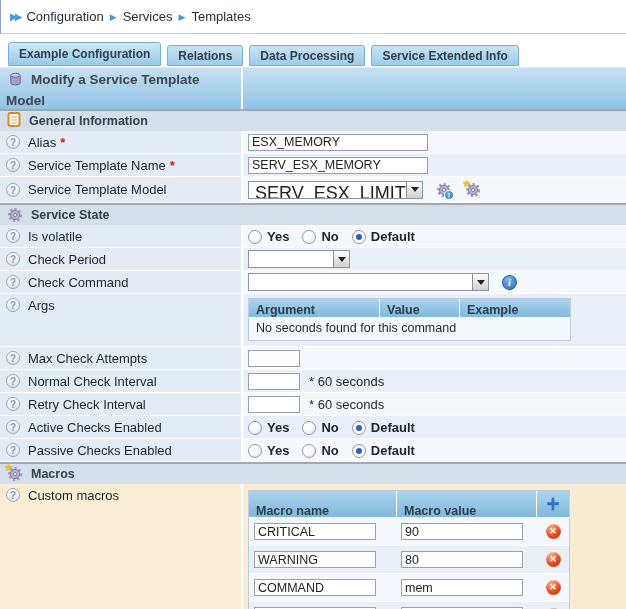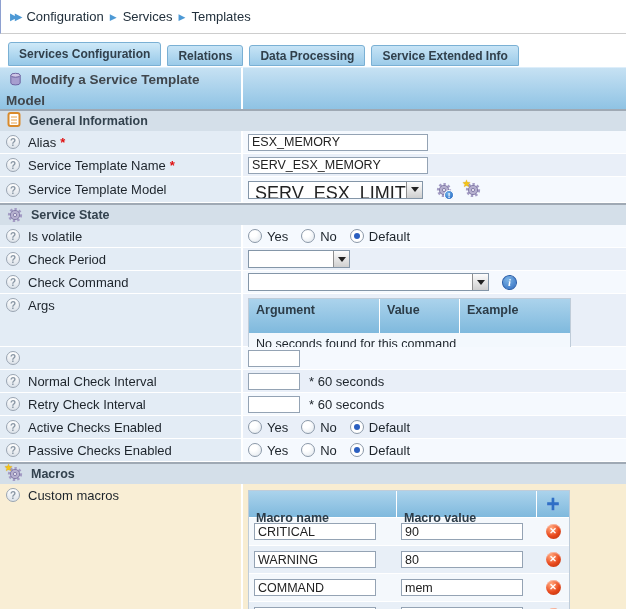--- a/index.html
+++ b/index.html
@@ -60,42 +60,42 @@
   .w180 { width:180px; } .w52 { width:52px; } .w122 { width:122px; }
 
   .select { display:flex; height:18px; border:1px solid #8496a8; background:#fff; cursor:pointer; }
   .select .sel-text { flex:1; font-size:18px; padding:1px 4px 0 6px; color:#222; white-space:nowrap; overflow:hidden; }
   .select .sel-btn { width:16px; flex:none; border-left:1px solid #8e8e8e;
     background:linear-gradient(#fdfdfd,#cfcfcf); display:flex; align-items:center; justify-content:center; }
   .sel-arrow { width:0; height:0; border-left:4px solid transparent; border-right:4px solid transparent;
     border-top:5px solid #222; }
   .w-select-sm { width:102px; } .w-select-md { width:175px; } .w-select-lg { width:241px; }
 
-  .radio-group { display:flex; align-items:center; gap:5px; font-size:13px; color:#1d242b; }
+  .radio-group { display:flex; align-items:flex-end; gap:5px; font-size:13px; color:#1d242b;font-weight:bold; }
   .radio { width:14px; height:14px; border-radius:50%; border:1px solid #8b98a8;
     background:radial-gradient(circle at 35% 30%, #ffffff 30%, #dee5ec); position:relative; cursor:pointer; flex:none; }
   .radio.checked { background:#fff; }
   .radio.checked::after { content:""; position:absolute; inset:3px; border-radius:50%; background:#2b5fc0; }
   .radio-label { margin-right:8px; }
 
   .suffix { margin-left:9px; font-size:13px; color:#1d242b;text-align:center; }
 
   
   .inner-table { border:1px solid #bfccd9; background:#fff; }
   .args-table { width:323px; margin-top:4px; }
-  .t-head { display:flex; background:linear-gradient(#abd3ec,#7fb9dd); height:34px; }
+  .t-head { display:flex; background:linear-gradient(#abd3ec,#7fb9dd); height:18px; }
   .t-head .th { font-size:12.5px; font-weight:bold; color:#2c3c48; padding:4px 0 0 7px;
     border-right:1px solid #fff; }
   .t-head .th:last-child { border-right:none; }
   .th-arg { width:131px; } .th-val { width:80px; } .th-ex { flex:1; }
   .args-empty { height:23px; background:#f3f8fd; font-size:12.5px; color:#1d242b; padding:4px 0 0 7px; }
 
   .macro-table { width:322px; margin-top:0; }
   .macro-table .t-head { height:26px; }
-  .macro-table .th { padding-top:20px; }
+  .macro-table .th { padding-top:13px; }
   .th-mname { width:148px; } .th-mvalue { width:140px; }
   .th-add { flex:1; display:flex; align-items:center; justify-content:center; padding:0 !important; }
   .add-icon { color:#2f6fc6; font-size:23px; font-weight:bold; line-height:20px; cursor:pointer;
     text-shadow:0 1px 0 #7ea9dd; }
   .m-row { display:flex; align-items:center; height:28px; border-top:1px solid #fff; }
   .m-row.odd  { background:#f4f8fc; }
   .m-row.even { background:#e8eff7; }
   .m-name { width:148px; padding-left:5px; } .m-value { width:140px; padding-left:4px; }
   .m-action { flex:1; display:flex; justify-content:center; }
   .del-icon { width:15px; height:15px; border-radius:50%; cursor:pointer;
@@ -122,21 +122,21 @@
 <div class="breadcrumb">
   <span class="bc-arrows">▶▶</span>
   <a class="bc-link">Configuration</a>
   <span class="bc-sep">▶</span>
   <a class="bc-link">Services</a>
   <span class="bc-sep">▶</span>
   <a class="bc-link">Templates</a>
 </div>
 
 <div class="tabs">
-  <div class="tab active">Services Configuration</div>
+  <div class="tab active">Example Configuration</div>
   <div class="tab">Relations</div>
   <div class="tab">Data Processing</div>
   <div class="tab">Service Extended Info</div>
 </div>
 
 <div class="form-header">
   <div class="fh-cell fh-left">
     <span class="fh-icon">
       <svg width="15" height="15" viewBox="0 0 16 16">
         <path d="M3 3.5 v8.2 a5 2.1 0 0 0 10 0 v-8.2" fill="#a79ecf" stroke="#6a5f9e" stroke-width="1"></path>
@@ -284,20 +284,21 @@
         <div class="th th-ex">Example</div>
       </div>
       <div class="args-empty">No seconds found for this command</div>
     </div>
   </div>
 </div>
 
 <div class="row v-light">
   <div class="cell-label">
     <span class="help-icon">?</span>
+    <span class="label-text">Max Check Attempts</span>
   </div>
   <div class="cell-value">
     <input class="txt w52" style="">
   </div>
 </div>
 
 <div class="row v-dark">
   <div class="cell-label">
     <span class="help-icon">?</span>
     <span class="label-text">Normal Check Interval</span>

